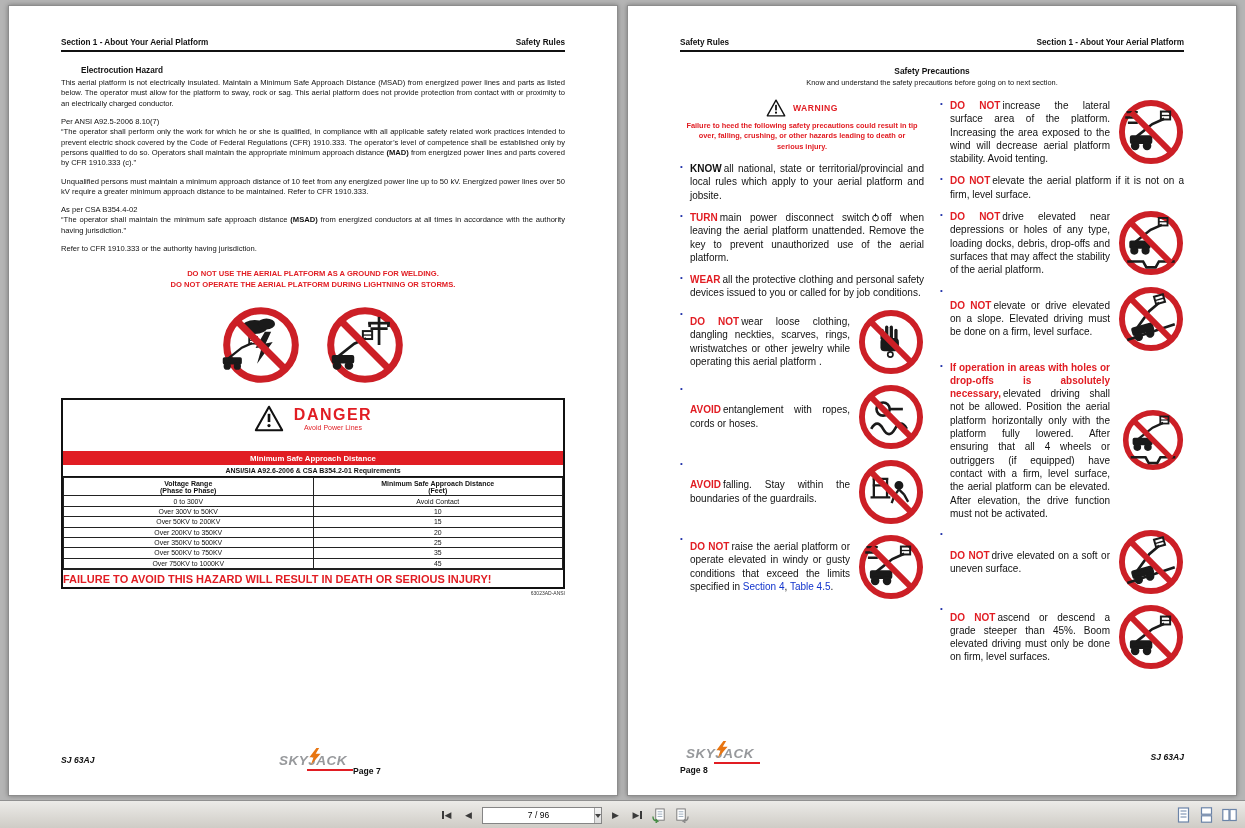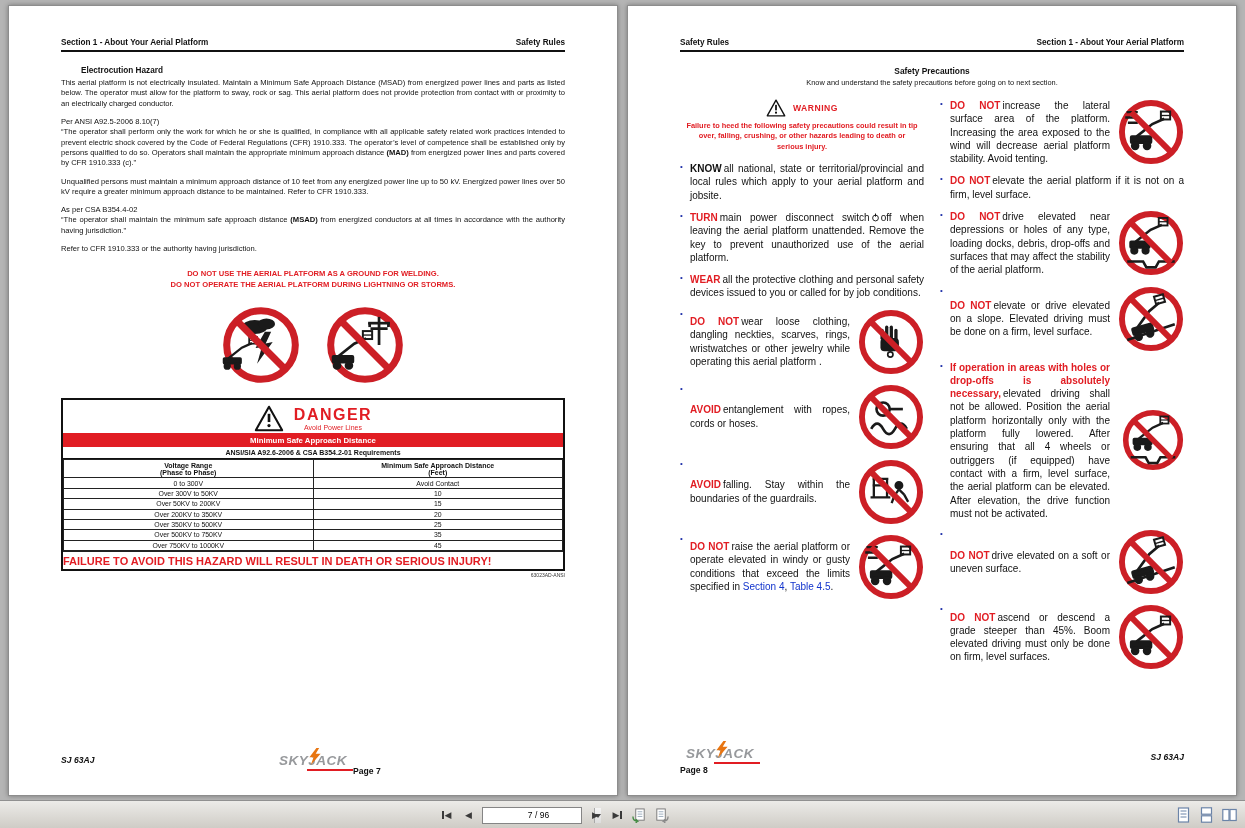--- a/index.html
+++ b/index.html
@@ -20,21 +20,21 @@
   .para { margin-bottom:8px; }
   .nb { margin-bottom:0; }
   b.inline { font-weight:bold; }
 
   .red-center { color:#e11d23; font-weight:bold; font-size:7.6px; text-align:center; line-height:1.45; margin-top:14px; }
 
   .haz-row { display:flex; justify-content:center; gap:26px; margin:16px 0 14px; }
   .haz-row svg { width:78px; height:78px; }
 
   .dbox { border:2px solid #111; margin-top:8px; }
-  .d-head { display:flex; align-items:center; justify-content:center; gap:10px; padding:5px 0 1px; }
+  .d-head { display:flex; align-items:center; justify-content:center; gap:10px; padding:5px 0 19px; }
   .d-head svg { width:30px; height:27px; }
   .d-word { font-size:16px; font-weight:bold; color:#e11d23; letter-spacing:1.5px; line-height:1.05; }
   .d-sub  { font-size:7px; color:#e11d23; text-align:center; }
   .d-red  { background:#e11d23; color:#fff; font-weight:bold; font-size:7.8px; text-align:center; padding:2.5px 0; }
   .d-req  { font-weight:bold; font-size:7px; text-align:center; padding:2px 0; border-bottom:1px solid #111; }
   .dbox table { width:100%; border-collapse:collapse; }
   .dbox th { font-size:7px; font-weight:bold; white-space:pre-line; border:1px solid #222; padding:1.5px 2px; text-align:center; width:50%; }
   .dbox td { font-size:6.9px; border:1px solid #222; padding:1.2px 2px; text-align:center; }
   .d-fail { color:#e11d23; font-weight:bold; font-size:11px; text-align:left; padding:2.5px 0; border-top:1px solid #222; }
   .d-code { font-size:5px; text-align:right; color:#333; margin-top:1px; }
@@ -77,21 +77,21 @@
   .rp-f-left .f-pagenum { font-size:8.6px; font-weight:bold; margin-top:3px; }
   .rp-f-model { font-size:8.6px; font-weight:bold; font-style:italic; margin-top:8px; }
 
   
   #toolbar { position:absolute; left:0; right:0; bottom:0; height:28px;
              background:linear-gradient(#ecebe8,#cfccc6); border-top:1px solid #909090; }
   .tb-center { position:absolute; left:438px; top:0; height:28px; display:flex; align-items:center; gap:5px; }
   .tb-btn { min-width:17px; height:18px; display:flex; align-items:center; justify-content:center;
             color:#3a3a3a; font-size:9px; gap:1px; border-radius:2px; }
   .tb-bar { width:2px; height:8px; background:#3a3a3a; display:inline-block; }
-  .tb-pagebox { width:100px; height:17px; background:#fff; border:1px solid #858585; display:flex; align-items:stretch; }
+  .tb-pagebox { width:120px; height:17px; background:#fff; border:1px solid #858585; display:flex; align-items:stretch; }
   .tb-pagebox input { flex:1; border:0; outline:0; font-size:8.5px; text-align:center; font-family:"Liberation Sans",sans-serif; background:transparent; }
   .tb-drop { width:13px; border-left:1px solid #a8a8a8; display:flex; align-items:center; justify-content:center; background:linear-gradient(#f4f4f4,#ddd); }
   .tb-drop::after { content:""; border:3px solid transparent; border-top:4px solid #444; margin-top:4px; }
   .tb-view svg { width:15px; height:15px; }
   .tb-right { position:absolute; right:8px; top:0; height:28px; display:flex; align-items:center; gap:8px; }
   .tb-right svg { width:15px; height:16px; }
 </style>
 </head>
 <body>
 

